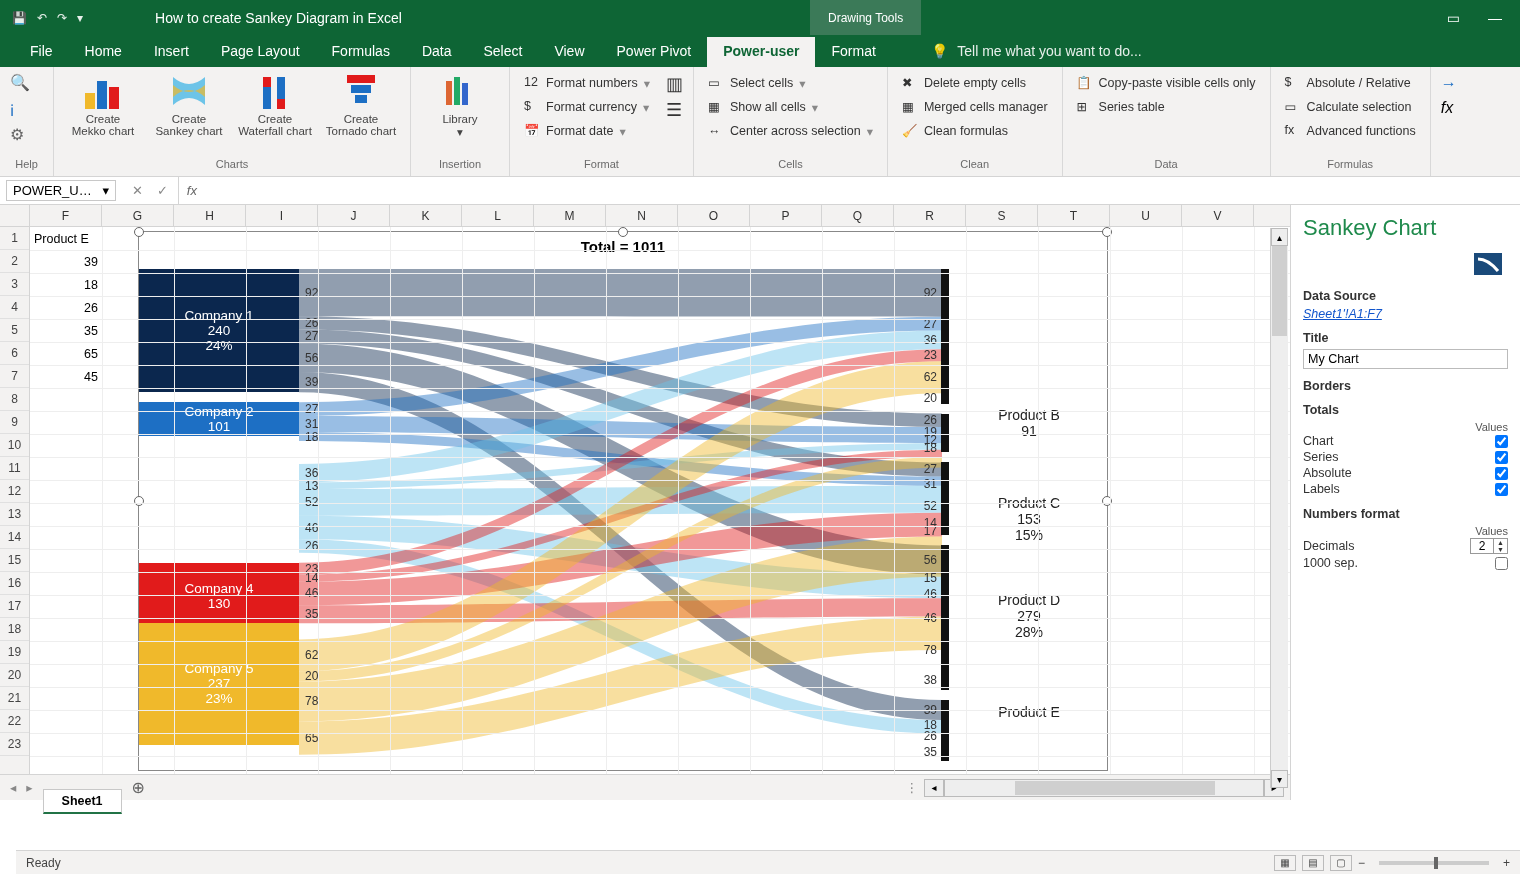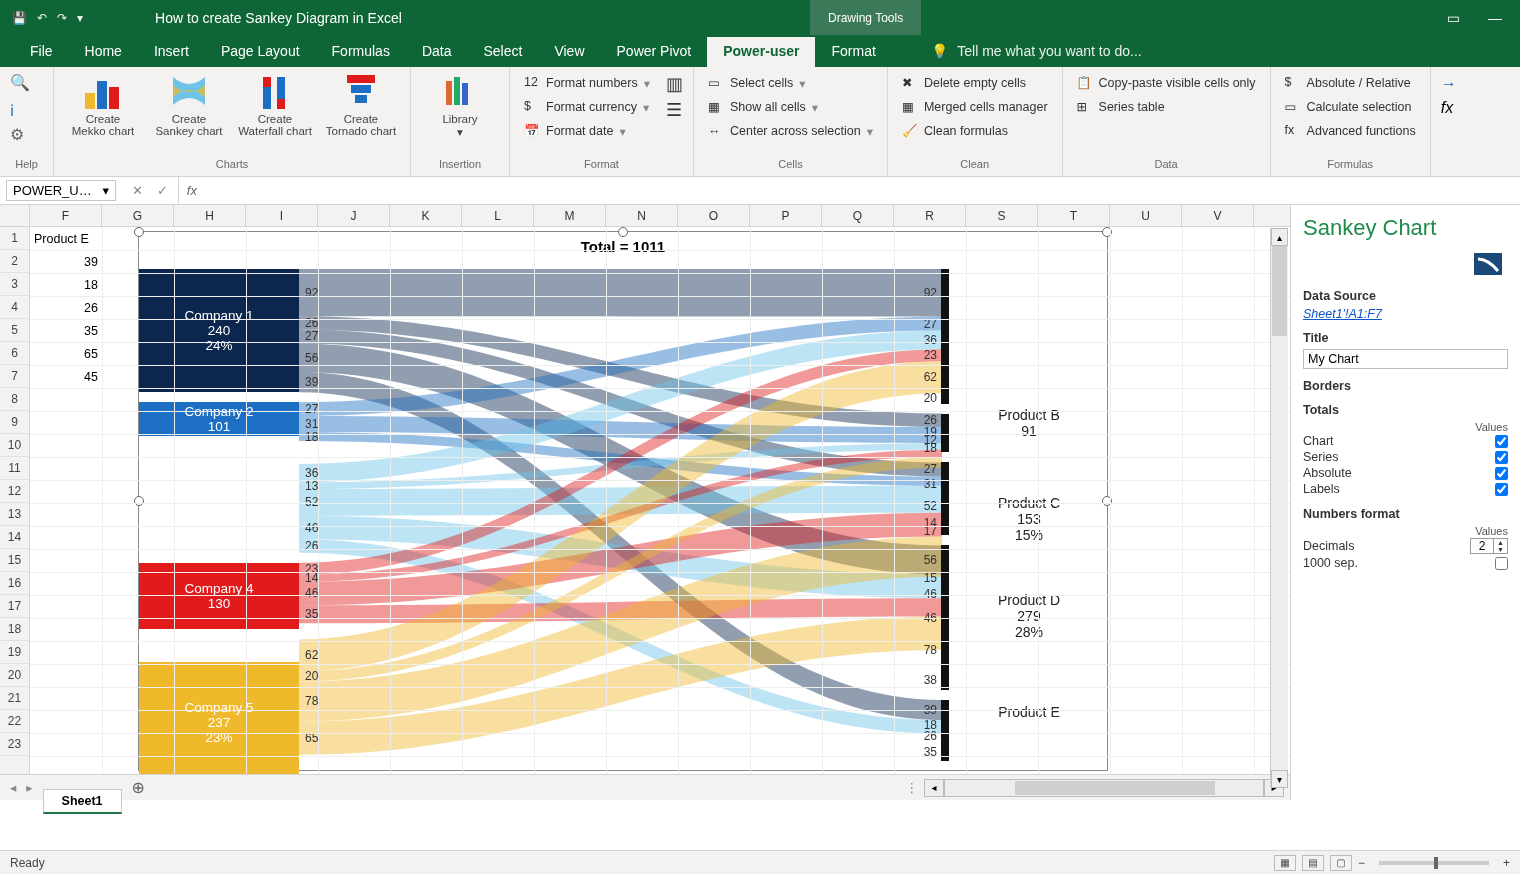--- a/index.html
+++ b/index.html
@@ -84,21 +84,21 @@
 .sheet-tabs { height:26px; border-top:1px solid #d4d4d4; display:flex; align-items:center; background:#f3f2f1; font-size:12.5px;}
 .sheet-tabs .nav { padding:0 10px; color:#888; display:flex; gap:10px;}
 .sheet-tabs .stab { padding:4px 18px; background:#fff; border:1px solid #c8c8c8; border-bottom:2px solid #217346; font-weight:600;margin-top:28px;}
 .sheet-tabs .add { padding:0 10px; color:#666; font-size:16px;}
 .sheet-tabs .hscroll { margin-left:auto; display:flex; align-items:center; gap:0; padding-right:6px;}
 .sheet-tabs .hscroll .btn{ width:20px; height:18px; border:1px solid #bbb; background:#eee; display:flex; align-items:center; justify-content:center; font-size:10px;}
 .sheet-tabs .hscroll .track{ width:320px; height:18px; border:1px solid #bbb; background:#eee; position:relative;}
 .sheet-tabs .hscroll .thumb{ position:absolute; left:70px; width:200px; top:1px; bottom:1px; background:#cfcfcf;}
 
 
-.statusbar { position:absolute; bottom:0; left:0; right:0; height:24px; background:#f3f2f1; border-top:1px solid #d4d4d4; display:flex; align-items:center; font-size:12px; color:#444; padding:0 10px;}
+.statusbar { position:absolute; bottom:0; left:16px; right:0; height:24px; background:#f3f2f1; border-top:1px solid #d4d4d4; display:flex; align-items:center; font-size:12px; color:#444; padding:0 10px;}
 .statusbar .views{ margin-left:auto; display:flex; gap:6px; align-items:center;}
 .statusbar .vbtn{ width:22px; height:16px; border:1px solid #bbb; display:flex; align-items:center; justify-content:center; font-size:10px;}
 .statusbar .zoom-track{ width:110px; height:4px; background:#ccc; position:relative; margin:0 8px;}
 .statusbar .zoom-track .knob{ position:absolute; left:50%; top:-4px; width:4px; height:12px; background:#666;}
 
 
 .vscroll { position:absolute; right:232px; top:228px; width:18px; height:560px; background:#eee; border-left:1px solid #ccc;}
 .vscroll .vbtn{ height:18px; display:flex; align-items:center; justify-content:center; font-size:10px; border:1px solid #bbb; background:#eee;}
 .vscroll .vtrack{ position:absolute; top:18px; bottom:18px; left:0; right:0;}
 .vscroll .vthumb{ position:absolute; top:0; height:90px; left:1px; right:1px; background:#cfcfcf;}
@@ -438,21 +438,21 @@
               <div class="flow-val" style="left:166px; top:259.56980703745745px;">46</div>
               <div class="flow-val" style="left:166px; top:278.0397275822928px;">26</div>
               <div class="src-node" style="top:301.7094211123723px;height:66.69693530079455px;background:#e11b1b;">
                 <div>Company 4</div>
                 <div>130</div>
               </div>
               <div class="flow-val" style="left:166px; top:300.60953461975026px;">23</div>
               <div class="flow-val" style="left:166px; top:310.10102156640176px;">14</div>
               <div class="flow-val" style="left:166px; top:325.49262202043127px;">46</div>
               <div class="flow-val" style="left:166px; top:346.27128263337113px;">35</div>
-              <div class="src-node" style="top:401px;height:121.59364358683314px;background:#f0b92b;">
+              <div class="src-node" style="top:362px;height:121.59364358683314px;background:#f0b92b;">
                 <div>Company 5</div>
                 <div>237</div>
                 <div>23%</div>
               </div>
               <div class="flow-val" style="left:166px; top:387.311010215664px;">62</div>
               <div class="flow-val" style="left:166px; top:408.3461975028377px;">20</div>
               <div class="flow-val" style="left:166px; top:433.48581157775254px;">78</div>
               <div class="flow-val" style="left:166px; top:470.1691259931896px;">65</div>
               <div class="dst-sep" style="top:8px;height:134.61626575028637px;"></div>
               <div class="flow-val" style="right:170px; top:24.81672394043528px; text-align:right;">92</div>

